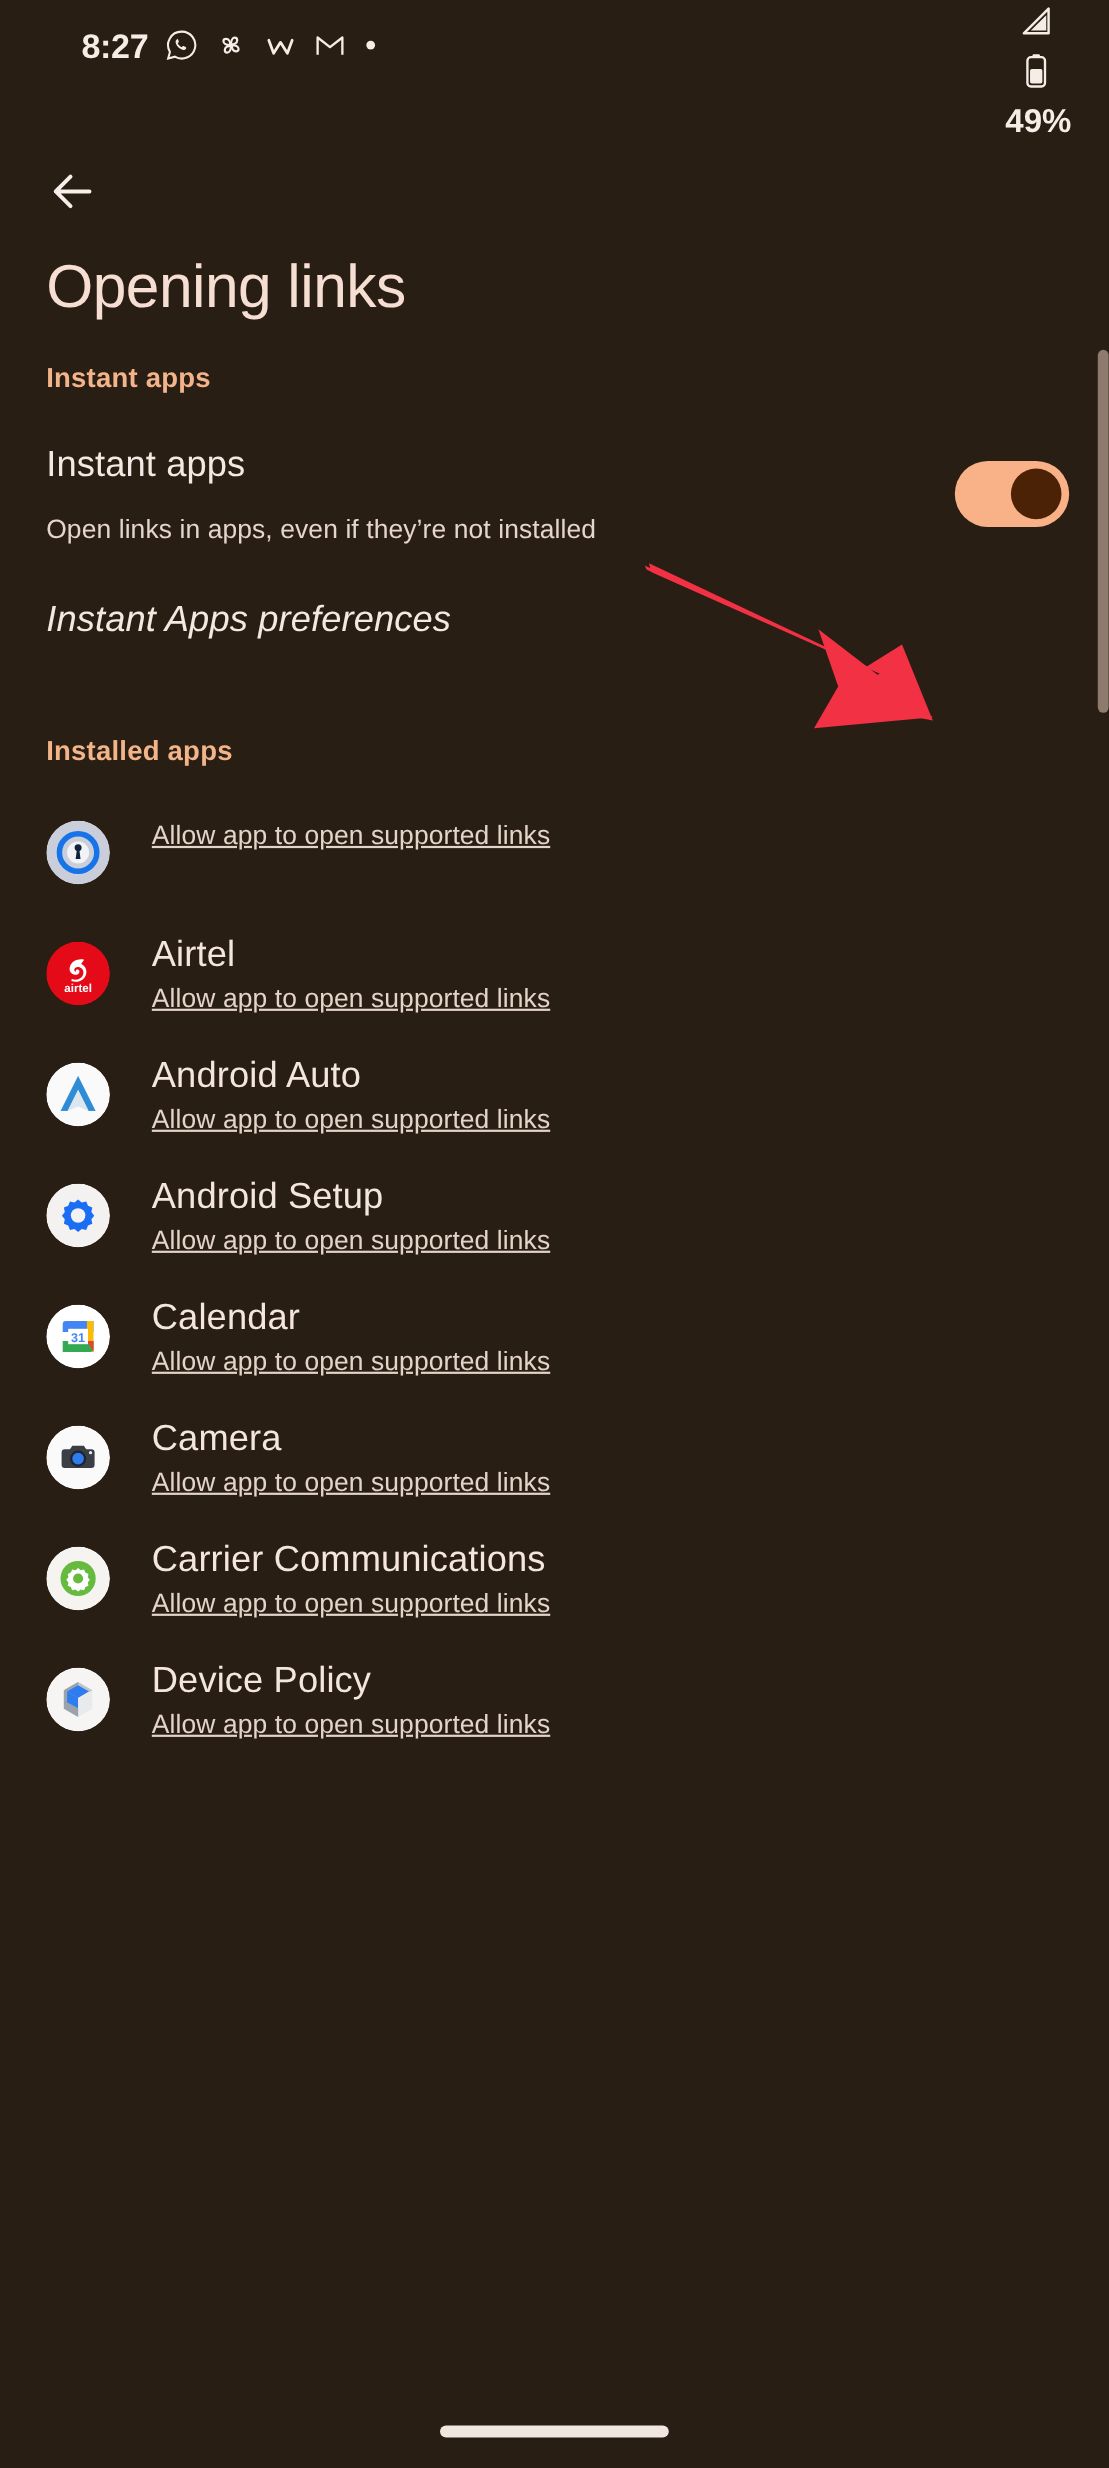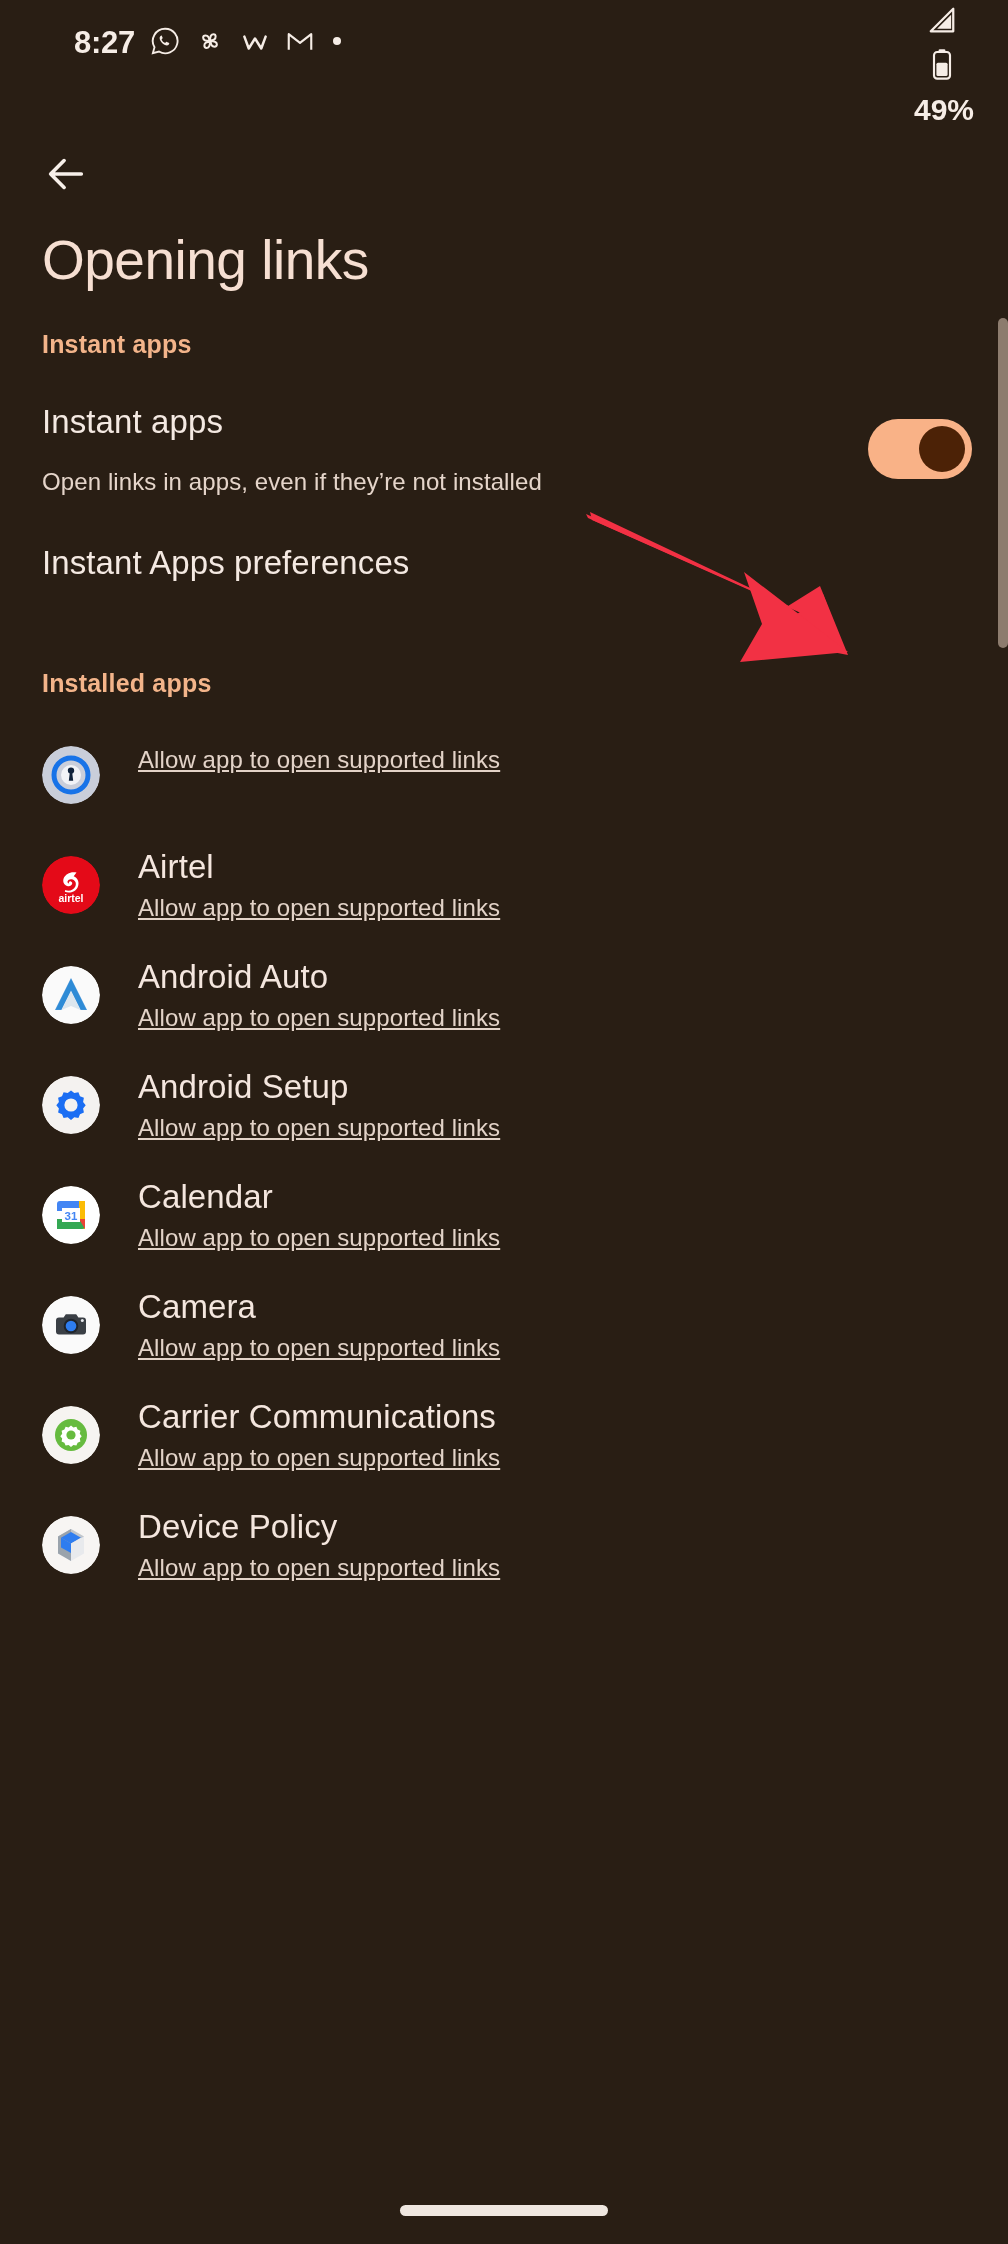--- a/index.html
+++ b/index.html
@@ -56,21 +56,21 @@
     width:104px; height:60px; border-radius:34px; background:#F9B287;
     position:relative; flex:0 0 auto; cursor:pointer;
   }
   .switch .knob{
     position:absolute; right:7px; top:7px; width:46px; height:46px;
     border-radius:50%; background:#4C2206;
   }
 
   .plain-row{
     display:flex; align-items:center; padding:0 38px 0 42px;
-    min-height:108px; cursor:pointer;
+    min-height:108px; cursor:pointer;font-style:italic;
   }
 
   
   .app-row{
     display:flex; align-items:flex-start; padding:18px 36px 18px 42px;
     min-height:110px; cursor:pointer;
   }
   .app-icon{
     flex:0 0 auto; width:58px; height:58px; border-radius:50%;
     margin-top:8px; position:relative; overflow:hidden;

